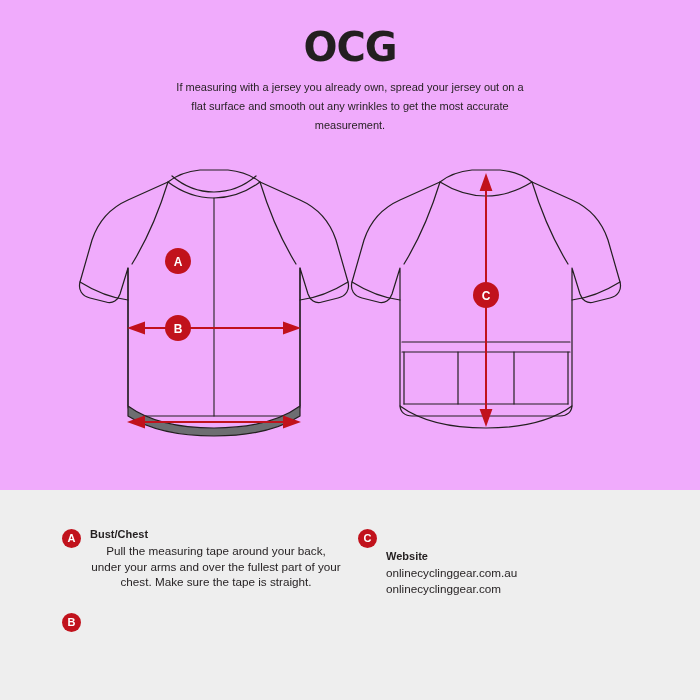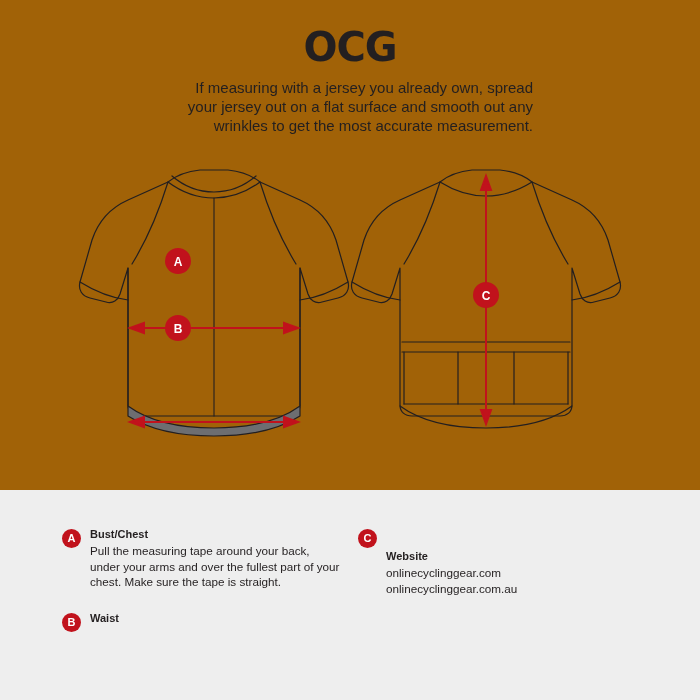--- a/index.html
+++ b/index.html
@@ -11,43 +11,43 @@
     height: 700px;
     background: #ffffff;
     font-family: "Liberation Sans", sans-serif;
     color: #231f20;
     overflow: hidden;
   }
   .page {
     position: relative;
     width: 700px;
     height: 700px;
-    background: #a16207;
+    background: #f0abfc;
   }
 
   
   .logo {
     position: absolute;
     top: 24px;
     left: 0;
     width: 700px;
     text-align: center;
     font-family: "DejaVu Sans", sans-serif;
     font-weight: bold;
     font-size: 40px;
     letter-spacing: -1px;
     color: #231f20;
   }
   .intro {
     position: absolute;
     top: 78px;
-    left: 183px;
+    left: 175px;
     width: 350px;
-    text-align: right;
-    font-size: 15px;
+    text-align: center;
+    font-size: 11px;
     line-height: 19px;
     color: #231f20;
   }
 
   
   .diagram {
     position: absolute;
     top: 160px;
     left: 0;
     width: 700px;
@@ -96,20 +96,21 @@
     margin: 0 0 3px 0;
     font-size: 11px;
     font-weight: bold;
     color: #231f20;
   }
   .item p {
     margin: 0;
     font-size: 11.7px;
     line-height: 15.5px;
     color: #231f20;
+    text-align: center;
   }
   .item .web-line {
     font-size: 11.7px;
     line-height: 16px;
     color: #231f20;
   }
   .no-badge { padding-left: 28px; }
 </style>
 </head>
 <body>
@@ -247,34 +248,33 @@
     <div class="legend-col col-left">
 
       <div class="item">
         <span class="badge">A</span>
         <h3>Bust/Chest</h3>
         <p>Pull the measuring tape around your back, under your arms and over the fullest part of your chest. Make sure the tape is straight.</p>
       </div>
 
       <div class="item">
         <span class="badge">B</span>
-        <h3>Waist</h3>
       </div>
 
     </div>
 
     <div class="legend-col col-right">
 
       <div class="item">
         <span class="badge">C</span>
       </div>
 
       <div class="item no-badge">
         <h3>Website</h3>
+        <div class="web-line">onlinecyclinggear.com.au</div>
         <div class="web-line">onlinecyclinggear.com</div>
-        <div class="web-line">onlinecyclinggear.com.au</div>
       </div>
 
     </div>
 
   </div>
 
 </div>
 
 </body></html>

